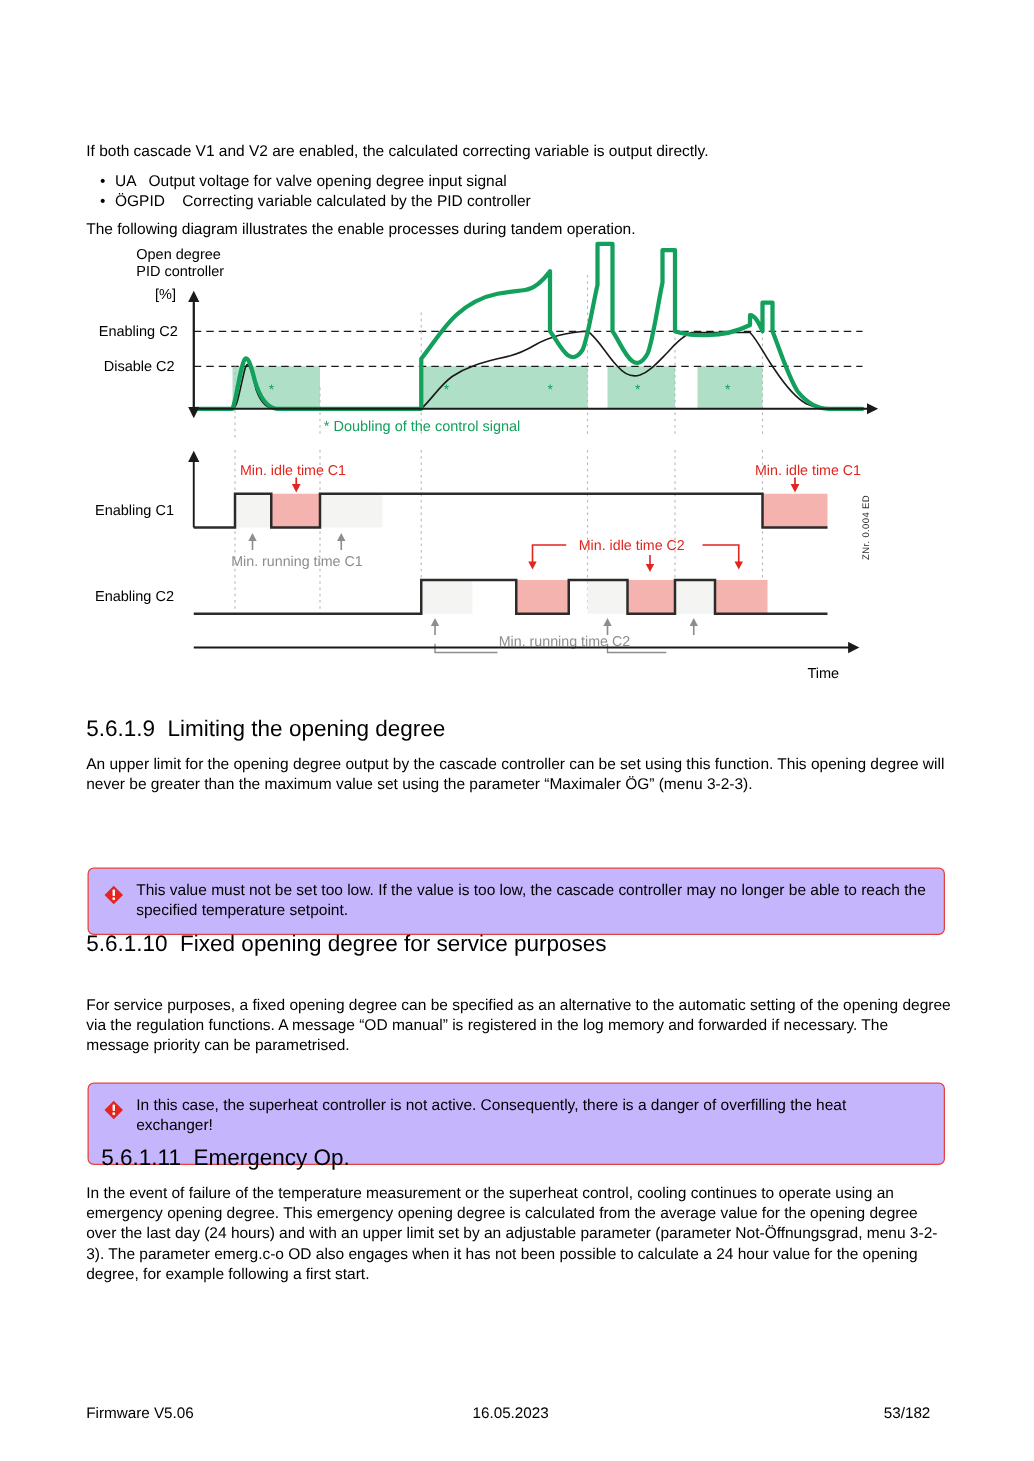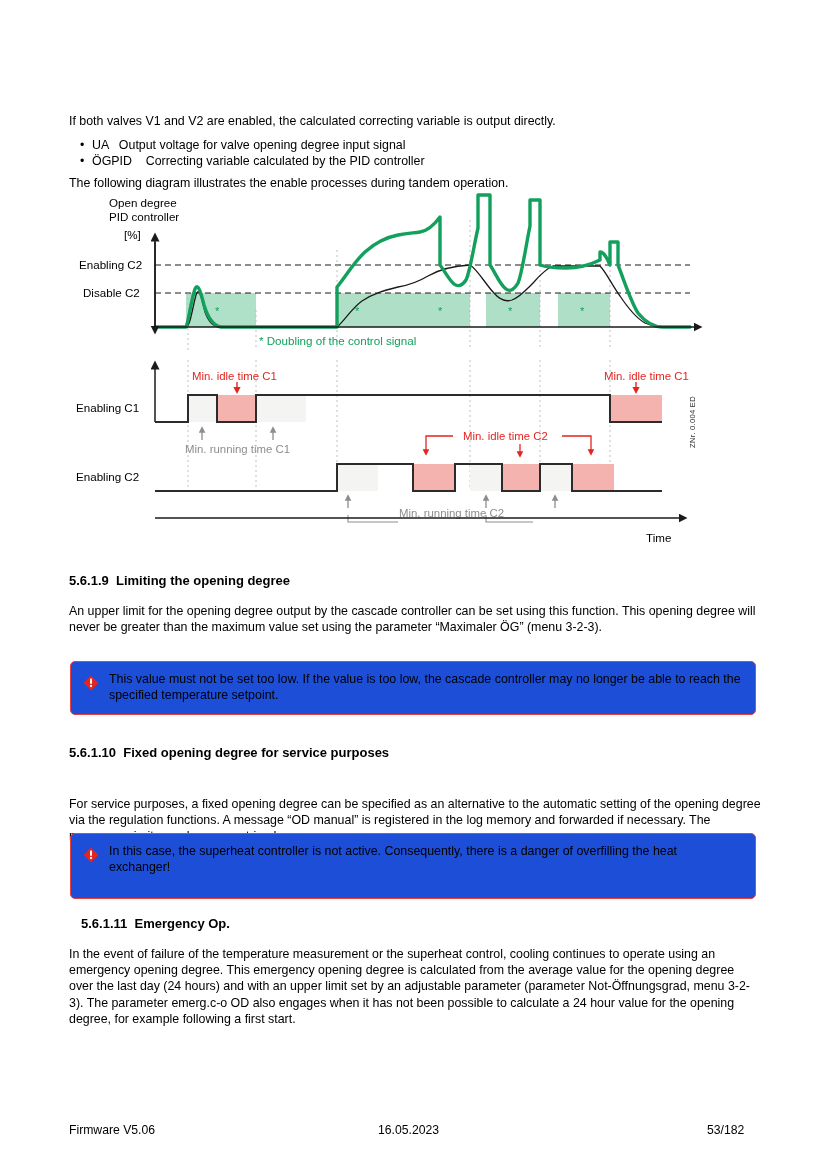--- a/index.html
+++ b/index.html
@@ -32,32 +32,33 @@
   .bullets{
     position:absolute;left:80px;
     font-size:12.4px;line-height:16.2px;
   }
   .bullets .bline{display:block;white-space:pre;}
   .bullets .dot{display:inline-block;width:12px;}
 
   
   .h3{
     position:absolute;
-    font-size:13px;font-weight:bold;
+    font-size:18px;font-weight:normal;
     color:#000;white-space:pre;
   }
   .h3 .num{display:inline-block;}
 
   
   .warnbox{
     position:absolute;
     box-sizing:border-box;
     border:1.4px solid #e8403a;
     border-radius:5px;
-    background:#1d4ed8;
+    background:#c4b5fd;
+    margin-top:33px;
   }
   .warnbox .wicon{
     position:absolute;left:12px;top:13px;
     width:16px;height:16px;
   }
   .warnbox .wtext{
     position:absolute;left:38px;top:9px;right:14px;
     font-size:12.4px;line-height:16.4px;color:#000;
   }
 
@@ -77,21 +78,21 @@
     white-space:nowrap;
     letter-spacing:0.3px;
   }
 </style>
 </head>
 <body>
 
 <div class="page">
 
 
-  <div class="para" style="left:69px;top:113px;width:690px;">If both valves V1 and V2 are enabled, the calculated correcting variable is output directly.</div>
+  <div class="para" style="left:69px;top:113px;width:690px;">If both cascade V1 and V2 are enabled, the calculated correcting variable is output directly.</div>
 
   <div class="bullets" style="top:137px;">
     <span class="bline"><span class="dot">•</span><span>UA   Output voltage for valve opening degree input signal</span></span>
     <span class="bline"><span class="dot">•</span><span>ÖGPID    Correcting variable calculated by the PID controller</span></span>
   </div>
 
   <div class="para" style="left:69px;top:175px;width:700px;">The following diagram illustrates the enable processes during tandem operation.</div>
 
   <div class="figure">
     <svg width="827" height="365" viewBox="0 0 827 365" xmlns="http://www.w3.org/2000/svg">

